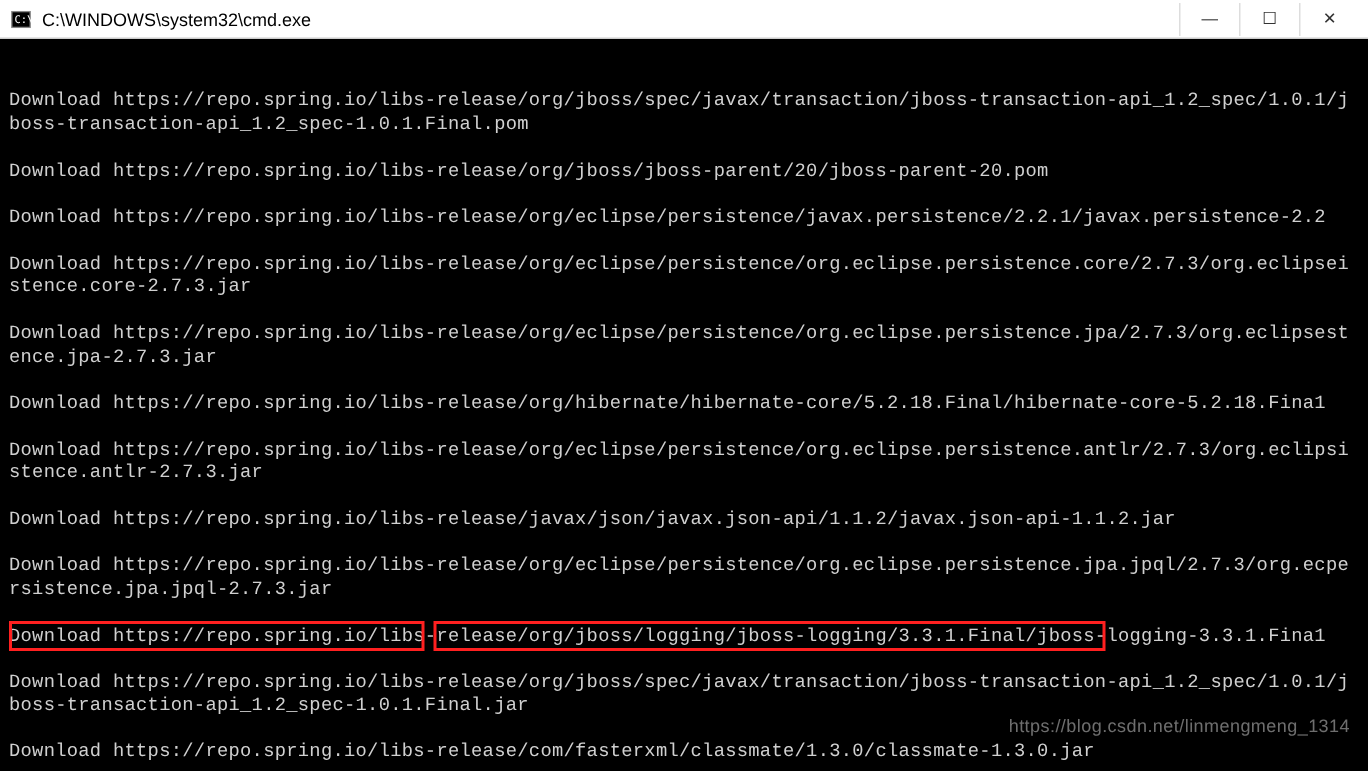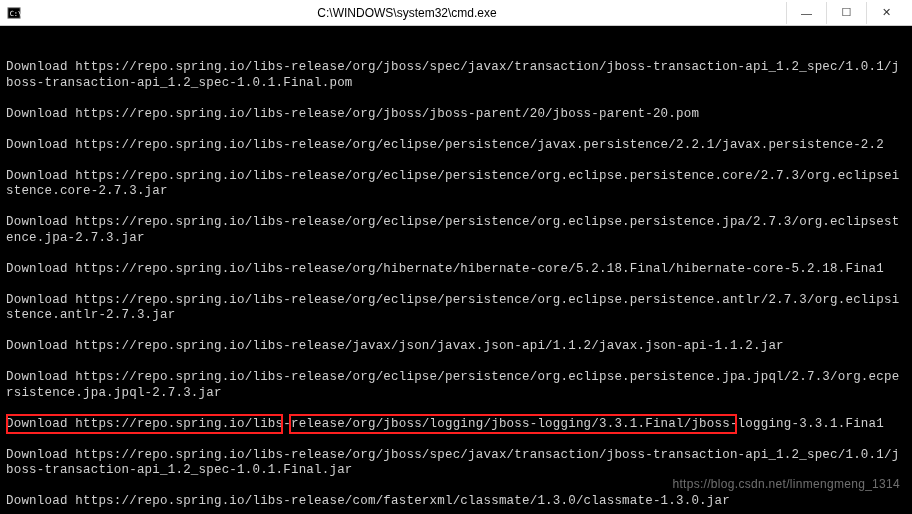--- a/index.html
+++ b/index.html
@@ -25,21 +25,21 @@
     }
     .titlebar-icon {
       width: 16px;
       height: 16px;
       margin-right: 6px;
       display: flex;
       align-items: center;
       justify-content: center;
     }
     .titlebar-icon svg { width: 14px; height: 14px; }
-    .titlebar-title { flex: 1; text-align: center; }
+    .titlebar-title { flex: 1; }
     .win-controls { display: flex; gap: 0; }
     .win-btn {
       width: 40px;
       height: 22px;
       display: flex;
       align-items: center;
       justify-content: center;
       font-size: 11px;
       color: #333;
       border-left: 1px solid #ddd;

